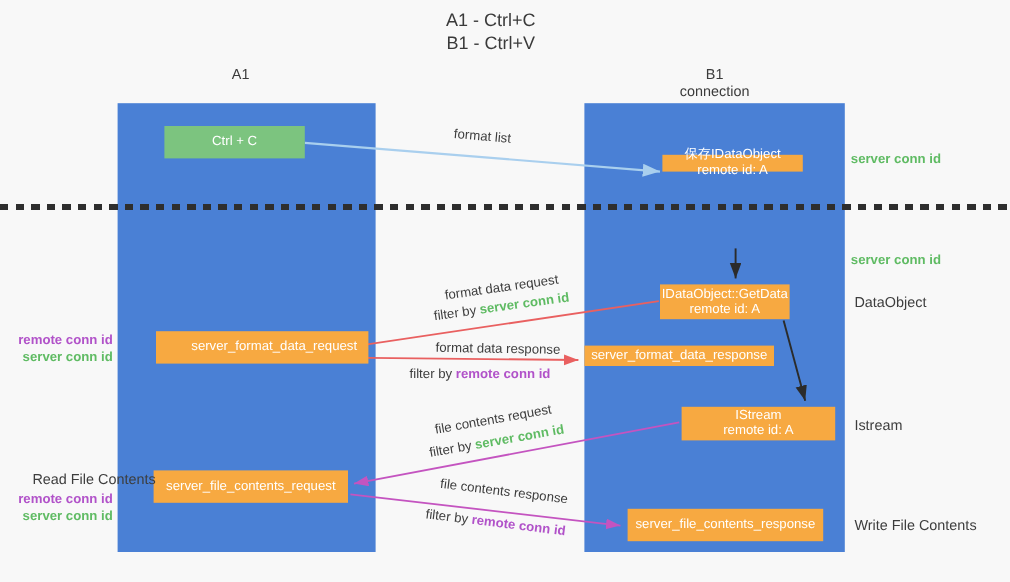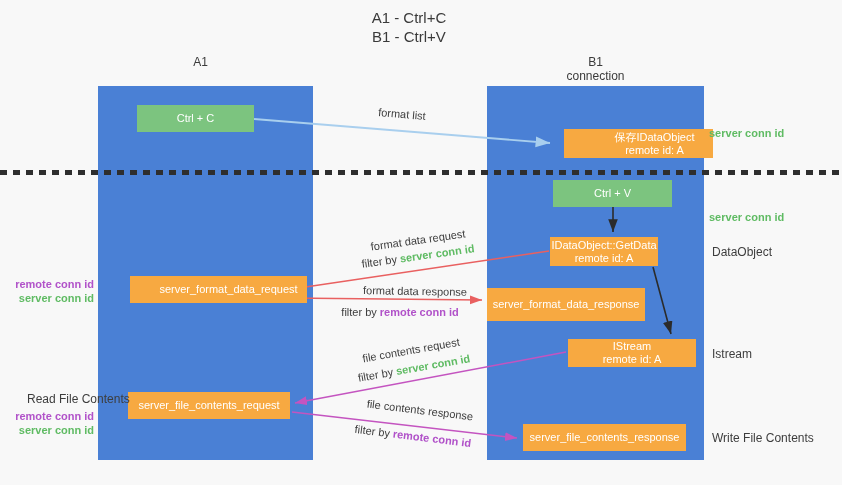--- a/index.html
+++ b/index.html
@@ -81,39 +81,36 @@
     <line x1="288" y1="298" x2="482" y2="300" stroke="#e96060" stroke-width="1.5" marker-end="url(#mh-red)"></line>
     <line x1="653" y1="267" x2="671" y2="334" stroke="#2b2b2b" stroke-width="1.6" marker-end="url(#mh-black)"></line>
     <line x1="566" y1="352" x2="295" y2="403" stroke="#c454c0" stroke-width="1.5" marker-end="url(#mh-magenta)"></line>
     <line x1="292" y1="412" x2="517" y2="438" stroke="#c454c0" stroke-width="1.5" marker-end="url(#mh-magenta)"></line>
   </svg>
 
   <div class="node green" style="left:137px; top:105px; width:117px; height:27px;">
     <span>Ctrl + C</span>
   </div>
 
-  <div class="node orange" style="left:564px; top:129px; width:117px; height:29px;padding-left:32px;">
+  <div class="node orange" style="left:552px; top:129px; width:117px; height:14px;">
     <span>保存IDataObject</span>
     <span>remote id: A</span>
   </div>
 
-  <div class="node green" style="left:553px; top:180px; width:119px; height:27px;">
-    <span>Ctrl + V</span>
-  </div>
 
   <div class="node orange" style="left:550px; top:237px; width:108px; height:29px;">
     <span>IDataObject::GetData</span>
     <span>remote id: A</span>
   </div>
 
   <div class="node orange" style="left:130px; top:276px; width:157px; height:27px;padding-left:20px;">
     <span>server_format_data_request</span>
   </div>
 
-  <div class="node orange" style="left:487px; top:288px; width:158px; height:33px;">
+  <div class="node orange" style="left:487px; top:288px; width:158px; height:17px;">
     <span>server_format_data_response</span>
   </div>
 
   <div class="node orange" style="left:568px; top:339px; width:128px; height:28px;">
     <span>IStream</span>
     <span>remote id: A</span>
   </div>
 
   <div class="node orange" style="left:128px; top:392px; width:162px; height:27px;">
     <span>server_file_contents_request</span>

